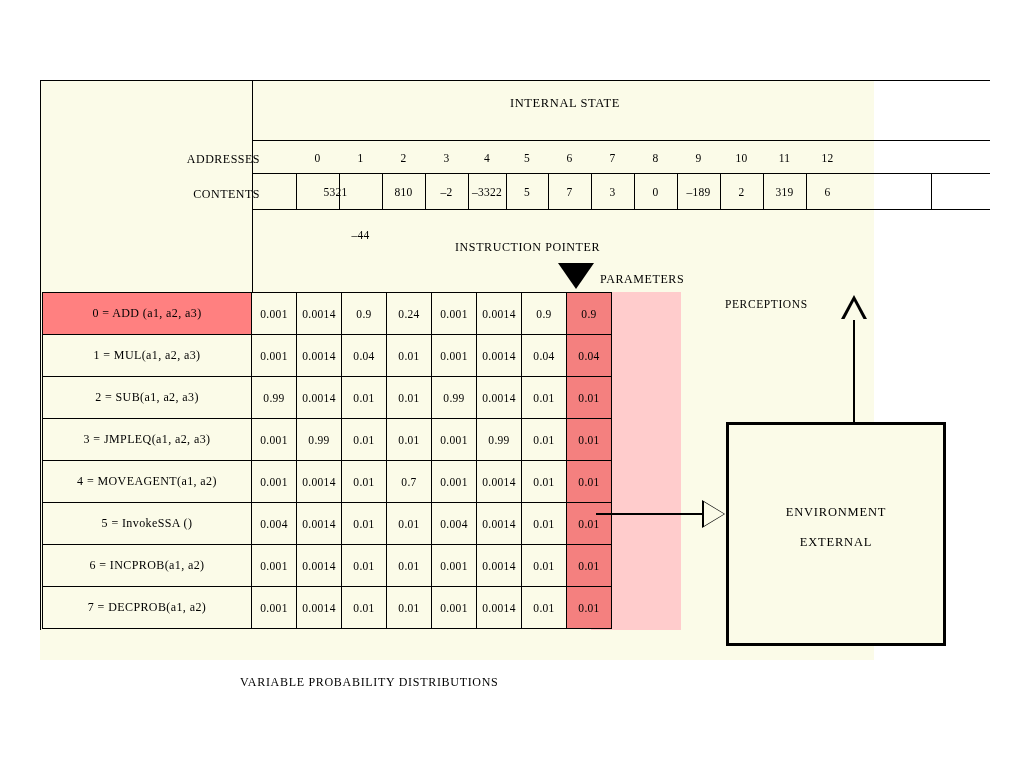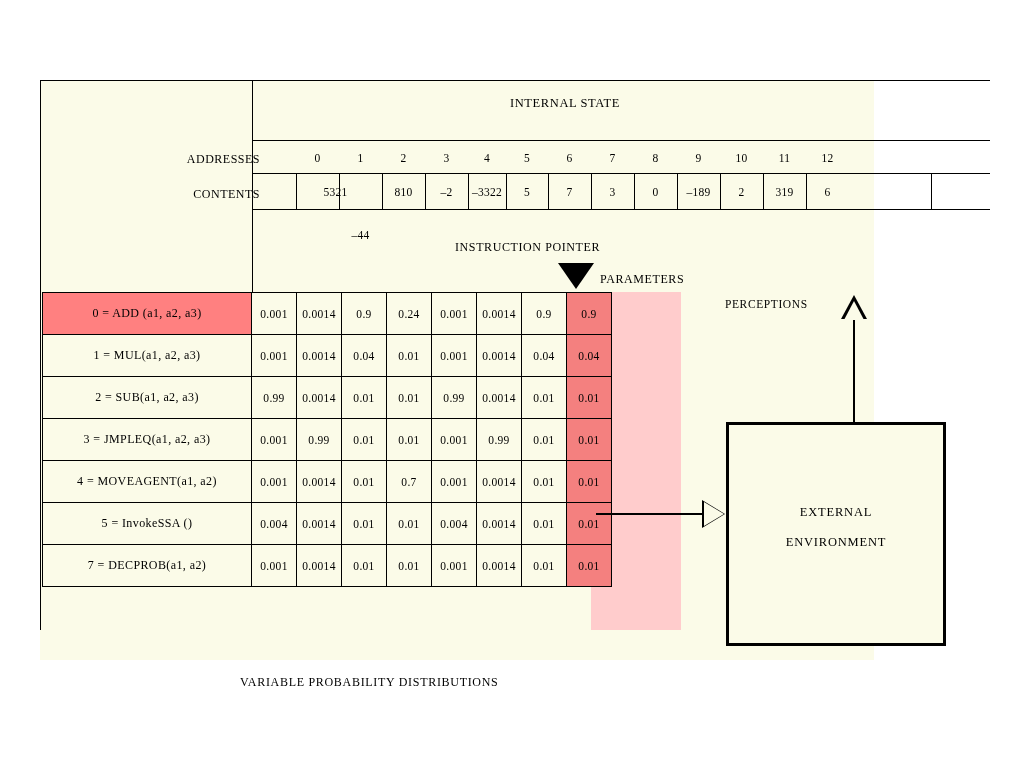--- a/index.html
+++ b/index.html
@@ -357,41 +357,52 @@
           <td class="prob">0.004</td>
           <td class="prob">0.0014</td>
           <td class="prob">0.01</td>
           <td class="prob">0.01</td>
           <td class="prob">0.004</td>
           <td class="prob">0.0014</td>
           <td class="prob">0.01</td>
           <td class="prob col7">0.01</td>
         </tr>
         <tr>
+          <td class="name-cell">6 = INCPROB(a1, a2)</td>
+          <td class="prob">0.001</td>
+          <td class="prob">0.0014</td>
+          <td class="prob">0.01</td>
+          <td class="prob">0.01</td>
+          <td class="prob">0.001</td>
+          <td class="prob">0.0014</td>
+          <td class="prob">0.01</td>
+          <td class="prob col7">0.01</td>
+        </tr>
+        <tr>
           <td class="name-cell">7 = DECPROB(a1, a2)</td>
           <td class="prob">0.001</td>
           <td class="prob">0.0014</td>
           <td class="prob">0.01</td>
           <td class="prob">0.01</td>
           <td class="prob">0.001</td>
           <td class="prob">0.0014</td>
           <td class="prob">0.01</td>
           <td class="prob col7">0.01</td>
         </tr>
       </tbody>
     </table>
 
     <div id="env-line"></div>
     <div id="env-arrowhead-outline"></div>
     <div id="env-arrowhead"></div>
 
     <div id="env-box">
       <div id="env-text">
+        <div>ENVIRONMENT</div>
         <div>EXTERNAL</div>
-        <div>ENVIRONMENT</div>
       </div>
     </div>
 
     <div id="perc-line"></div>
     <div id="perc-arrowhead-outline"></div>
     <div id="perc-arrowhead-inner"></div>
 
     <div id="caption">VARIABLE PROBABILITY DISTRIBUTIONS</div>
   </div>
 </div>

